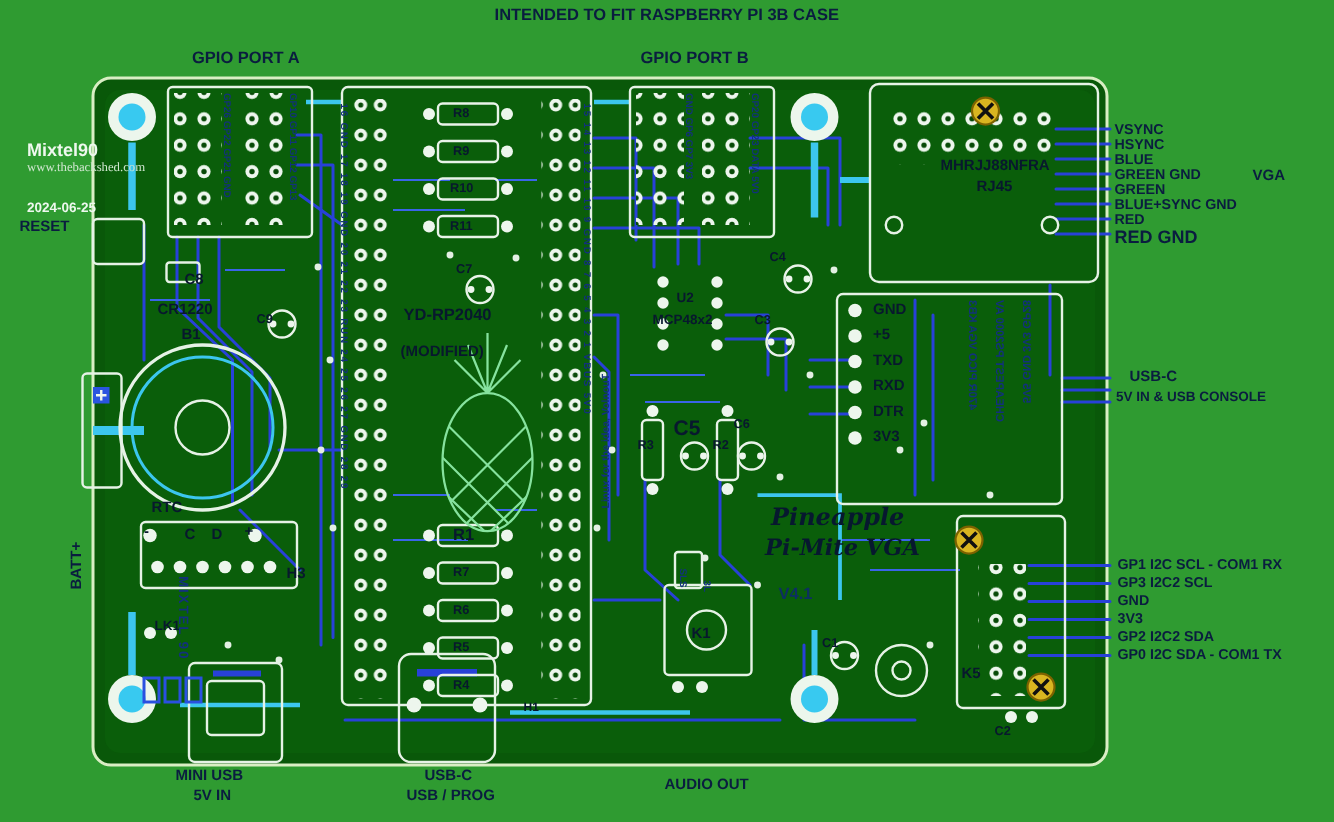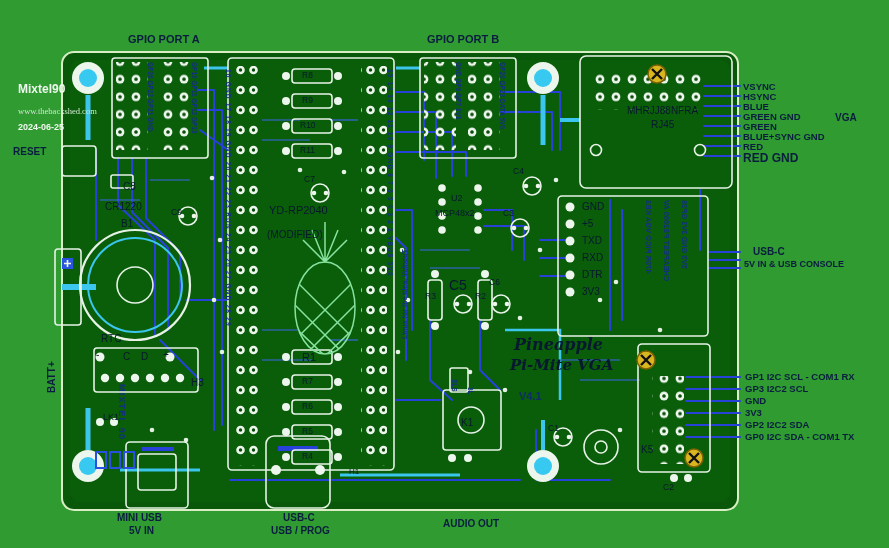--- a/index.html
+++ b/index.html
@@ -2,22 +2,22 @@
 <html><head>
 <meta charset="utf-8">
 <style>
   html,body{margin:0;padding:0;}
   body{width:889px;height:548px;overflow:hidden;background:#2f9b31;position:relative;
        font-family:"Liberation Sans",sans-serif;}
   #stage{position:absolute;inset:0;}
   svg.art{position:absolute;left:0;top:0;}
   .lbl{position:absolute;white-space:nowrap;line-height:1;}
   .o{color:#0a1d3f;font-weight:bold;}          
-  .s{color:#08182e;font-weight:normal;text-align:right;}          
-  .w{color:#eef8ee;font-weight:bold;}          
+  .s{color:#08182e;font-weight:bold;text-align:right;}          
+  .w{color:#eef8ee;font-weight:bold;margin-top:11px;}          
   .wd{color:#cfe6cf;font-weight:normal;font-family:Liberation Serif, serif;}       
   .b{color:#12317d;font-weight:bold;}          
   .nb{color:#0d2f63;font-weight:bold;}
   .ctr{left:50%;transform:translateX(-50%);}
   .v{transform:rotate(90deg);transform-origin:0 0;}
   .vup{transform:rotate(-90deg);transform-origin:0 0;}
   .mirr{transform:rotate(90deg);transform-origin:0 0;}
   .mirr > span{display:inline-block;transform:scaleX(-1);}
   .script{font-family:"DejaVu Serif",serif;font-style:italic;font-weight:bold;color:#07182f;}
   .cpy{letter-spacing:1.5px;}
@@ -259,20 +259,21 @@
     <g clip-path="url(#pine)">
       <path d="M290,275 L360,345 M285,295 L355,365 M282,315 L348,378 M360,275 L290,345 M365,295 L295,365 M368,315 L302,378"></path>
     </g>
   </g>
 
   <g stroke="#2a50e0" stroke-width="2" fill="none">
     <path d="M96,452 h10 v16 h-10 z M110,452 h10 v16 h-10 z M124,452 h10 v16 h-10 z"></path>
   </g>
 </svg>
 
+<div class="lbl o ctr" style="top:5px;font-size:11px">INTENDED TO FIT RASPBERRY PI 3B CASE</div>
 
 <div class="lbl o" style="left:128px;top:34px;font-size:11px">GPIO PORT A</div>
 <div class="lbl o" style="left:427px;top:34px;font-size:11px">GPIO PORT B</div>
 <div class="lbl o" style="left:13px;top:147px;font-size:10px">RESET</div>
 <div class="lbl o vup" style="left:47px;top:393px;font-size:10px">BATT+</div>
 
 <div class="lbl o" style="left:117px;top:513px;font-size:10px">MINI USB</div>
 <div class="lbl o" style="left:129px;top:526px;font-size:10px">5V IN</div>
 <div class="lbl o" style="left:283px;top:513px;font-size:10px">USB-C</div>
 <div class="lbl o" style="left:271px;top:526px;font-size:10px">USB / PROG</div>

